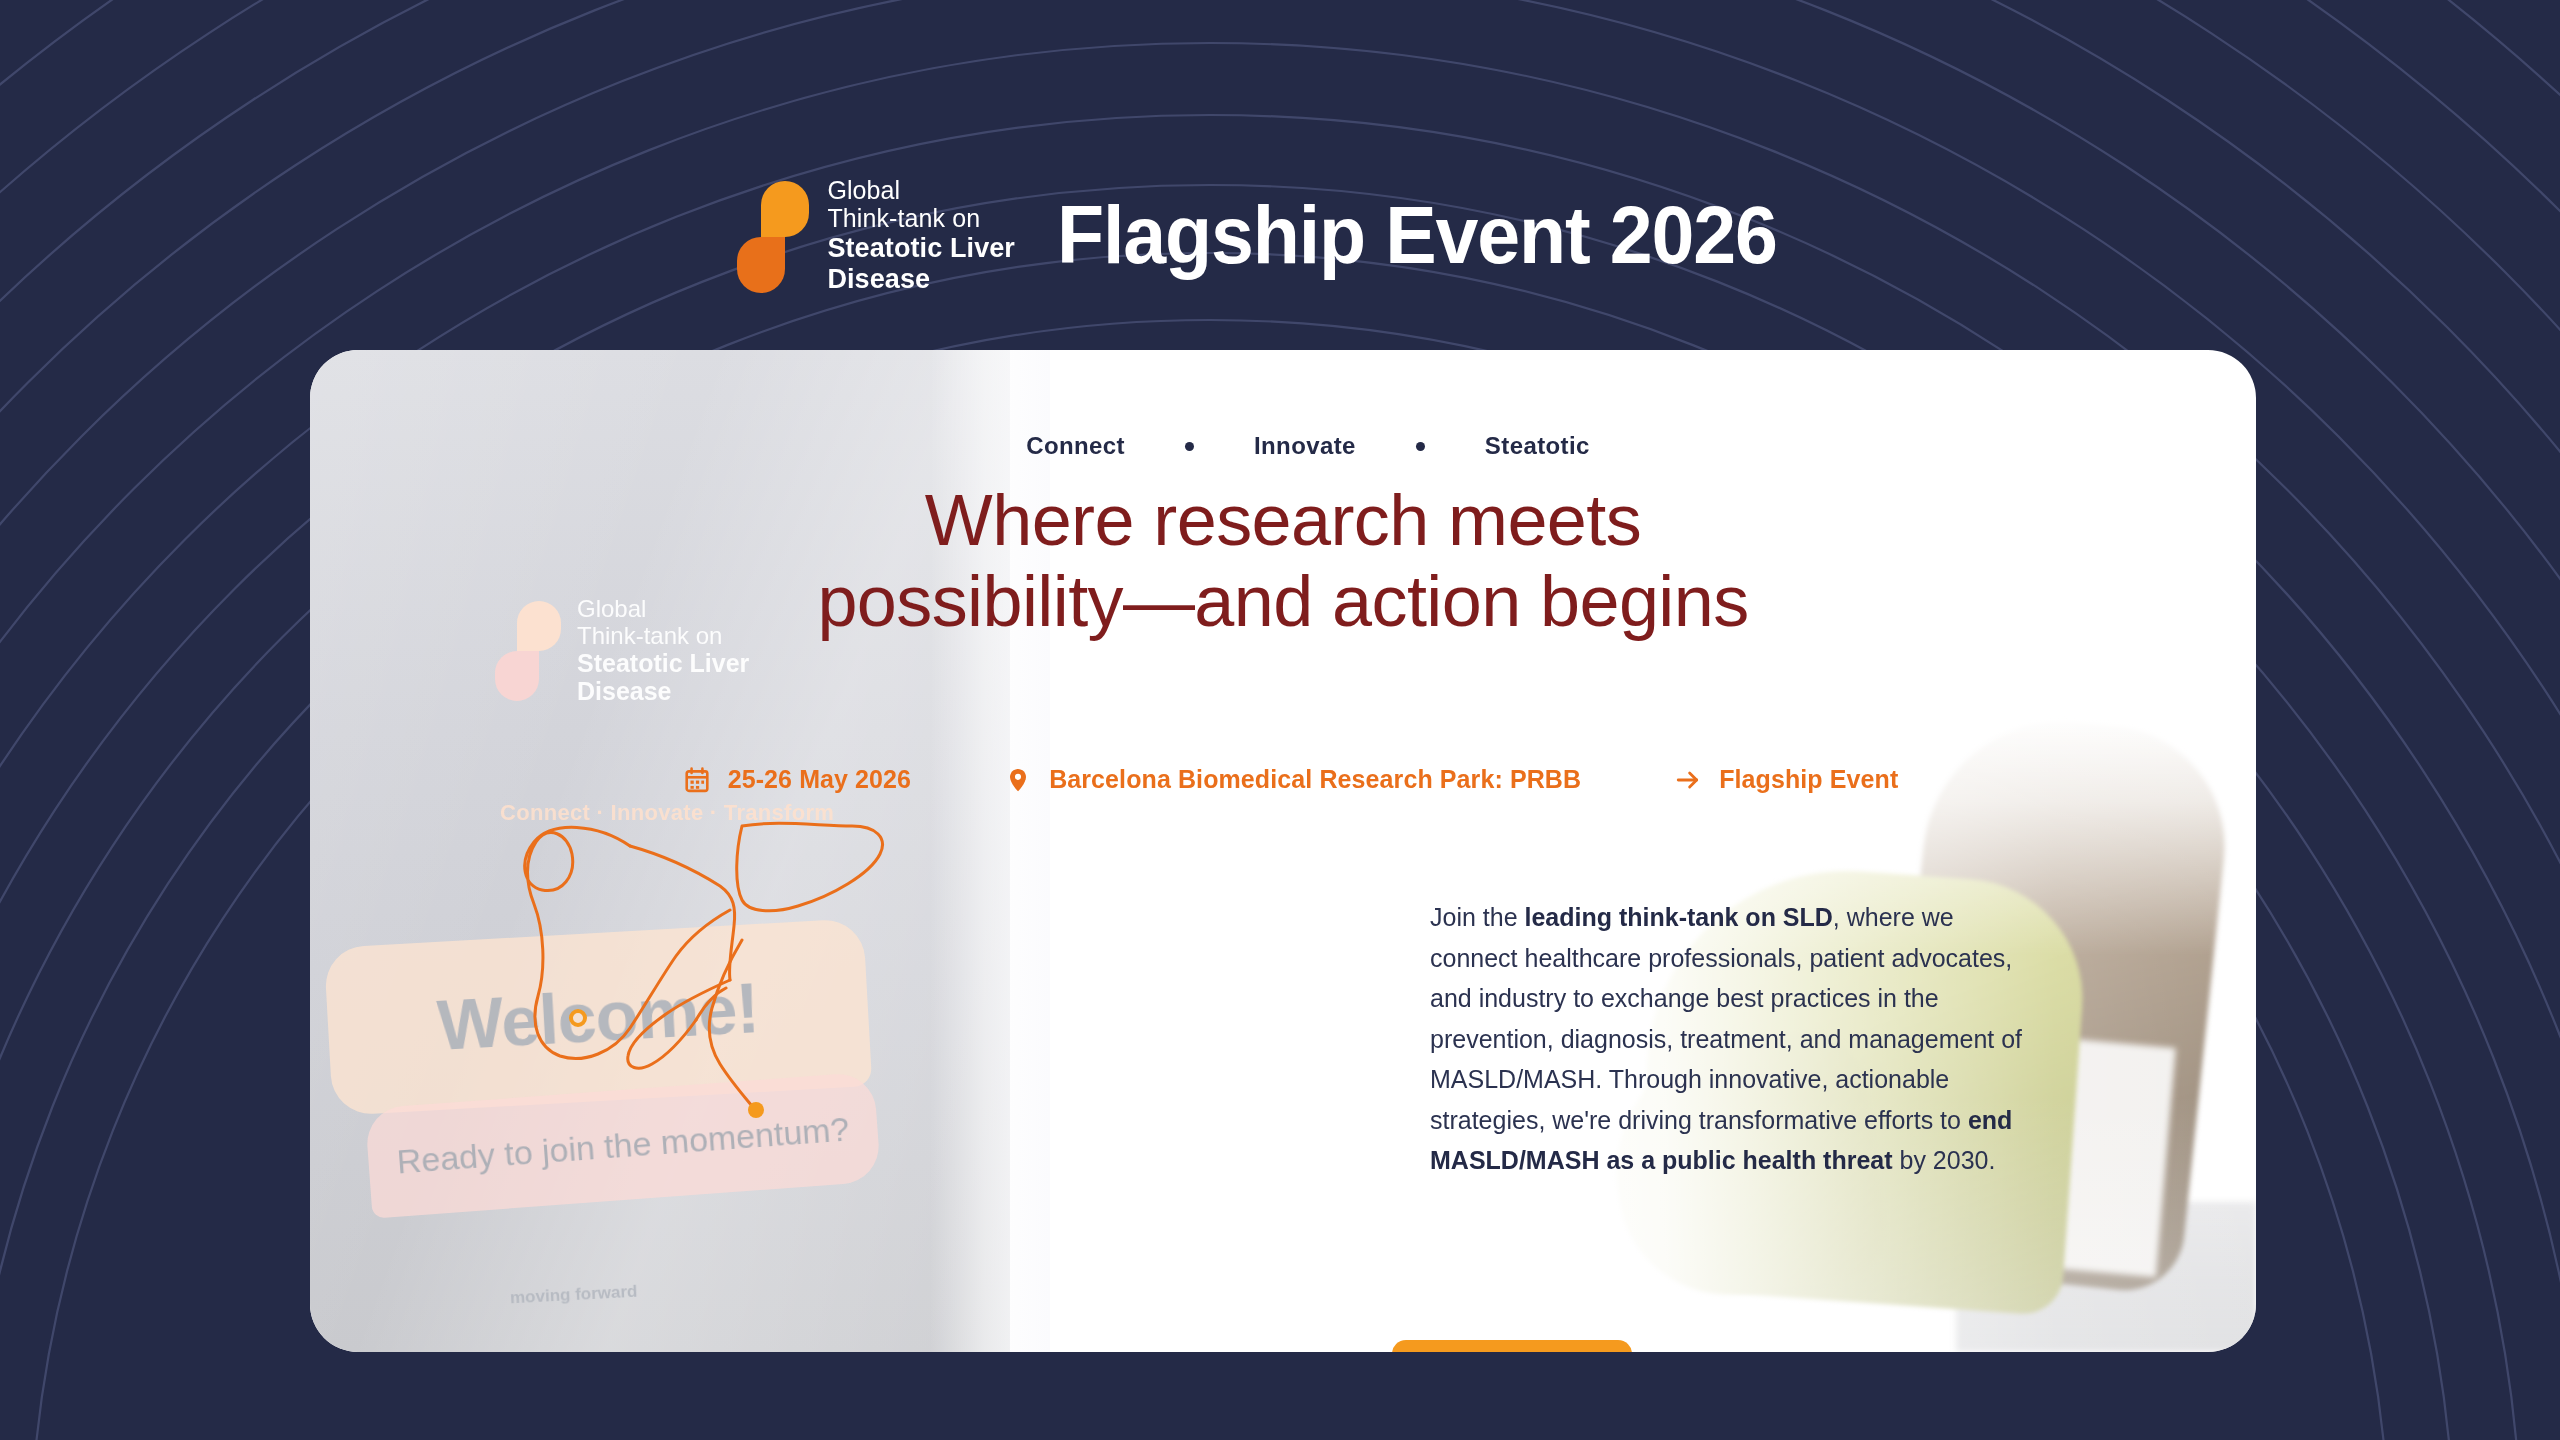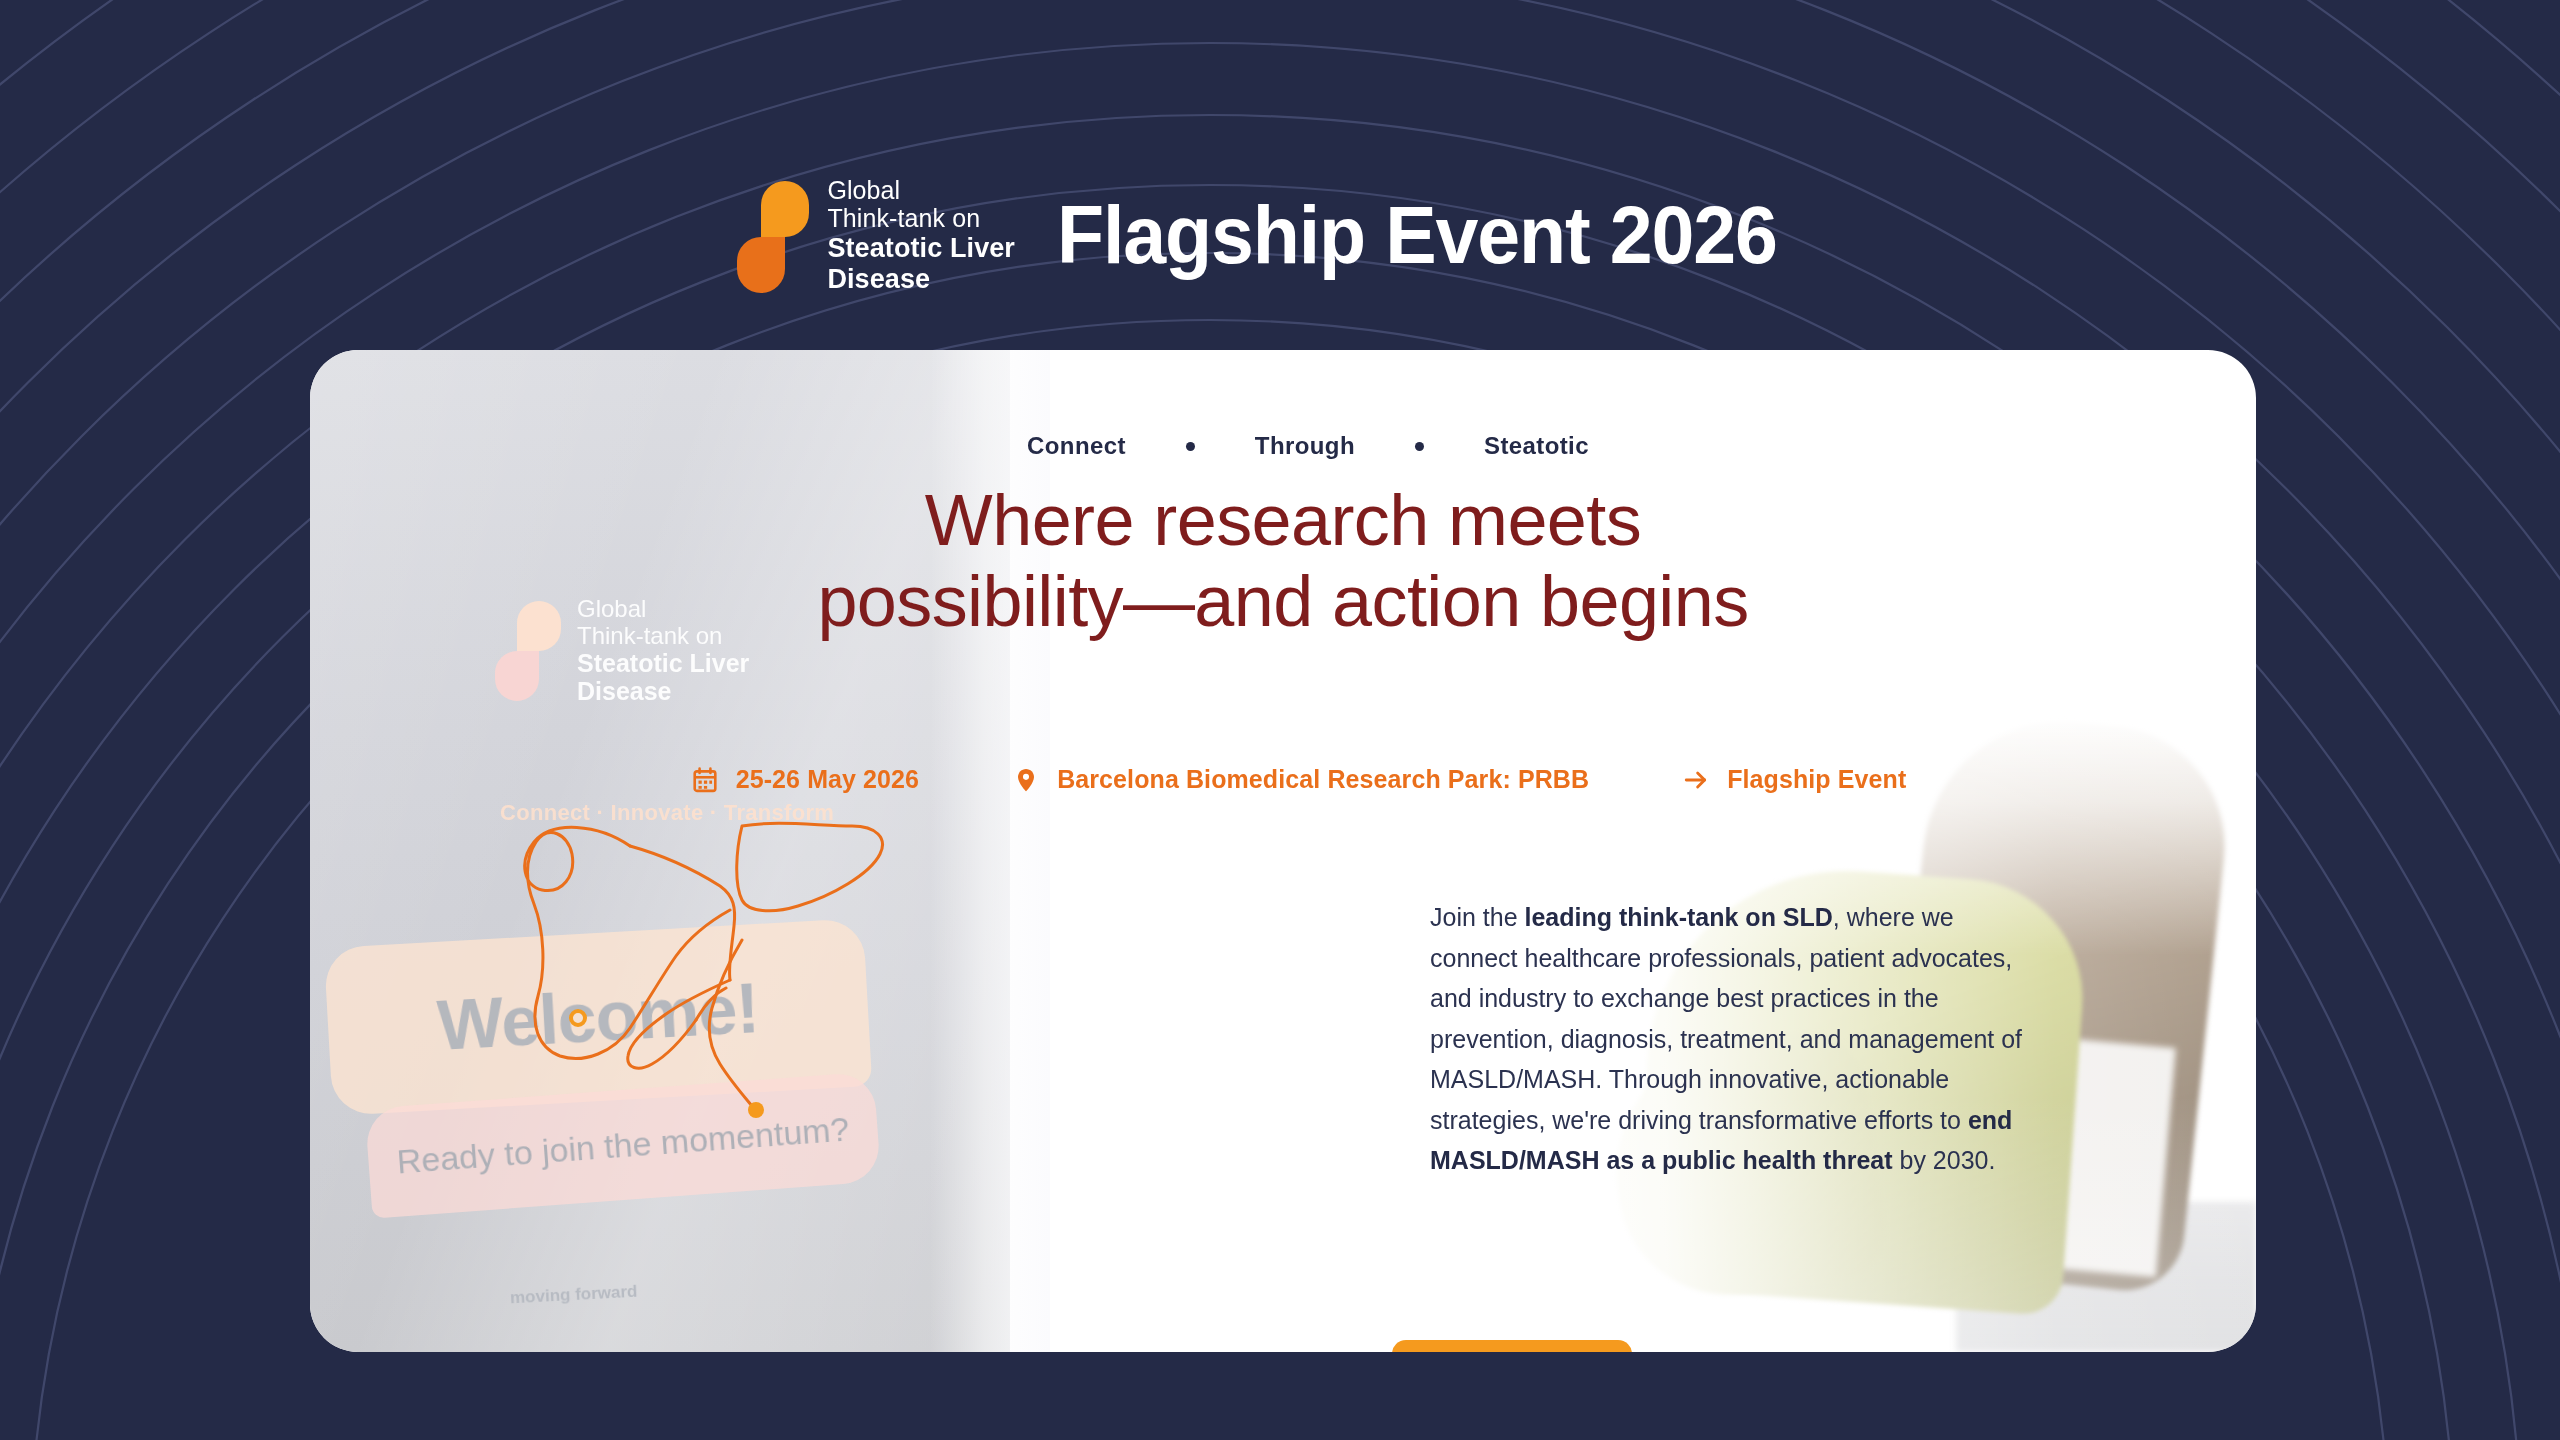--- a/index.html
+++ b/index.html
@@ -175,21 +175,21 @@
   }
 
   .headline{
     position:absolute; top:130px; left:0; width:1946px;
     text-align:center;
     color:#7f1d1d; font-size:72px; font-weight:300;
     line-height:1.13; letter-spacing:-.6px;
   }
 
   .meta-row{
-    position:absolute; top:415px; left:16px; width:1946px;
+    position:absolute; top:415px; left:8px; width:1946px;
     display:flex; align-items:center; justify-content:center; gap:0;
   }
   .meta-item{ display:flex; align-items:center; gap:18px; }
   .meta-item + .meta-item{ margin-left:94px; }
   .meta-item .label{
     font-size:25px; font-weight:700; color:#ea6f1b; letter-spacing:.1px; white-space:nowrap;
   }
   .meta-icon{ width:26px; height:26px; flex:0 0 auto; display:block; }
 
   .body-copy{
@@ -309,21 +309,21 @@
     </g>
     <circle cx="98" cy="238" r="7" fill="none" stroke="#f59a1e" stroke-width="4"></circle>
     <circle cx="276" cy="330" r="8" fill="#f59a1e"></circle>
   </svg>
 
   <div class="content">
 
     <div class="eyebrow">
       <span class="word">Connect</span>
       <span class="dot"></span>
-      <span class="word">Through</span>
+      <span class="word">Innovate</span>
       <span class="dot"></span>
       <span class="word">Steatotic</span>
     </div>
 
     <h1 class="headline">
       <div>Where research meets</div>
       <div>possibility—and action begins</div>
     </h1>
 
     <div class="meta-row">

